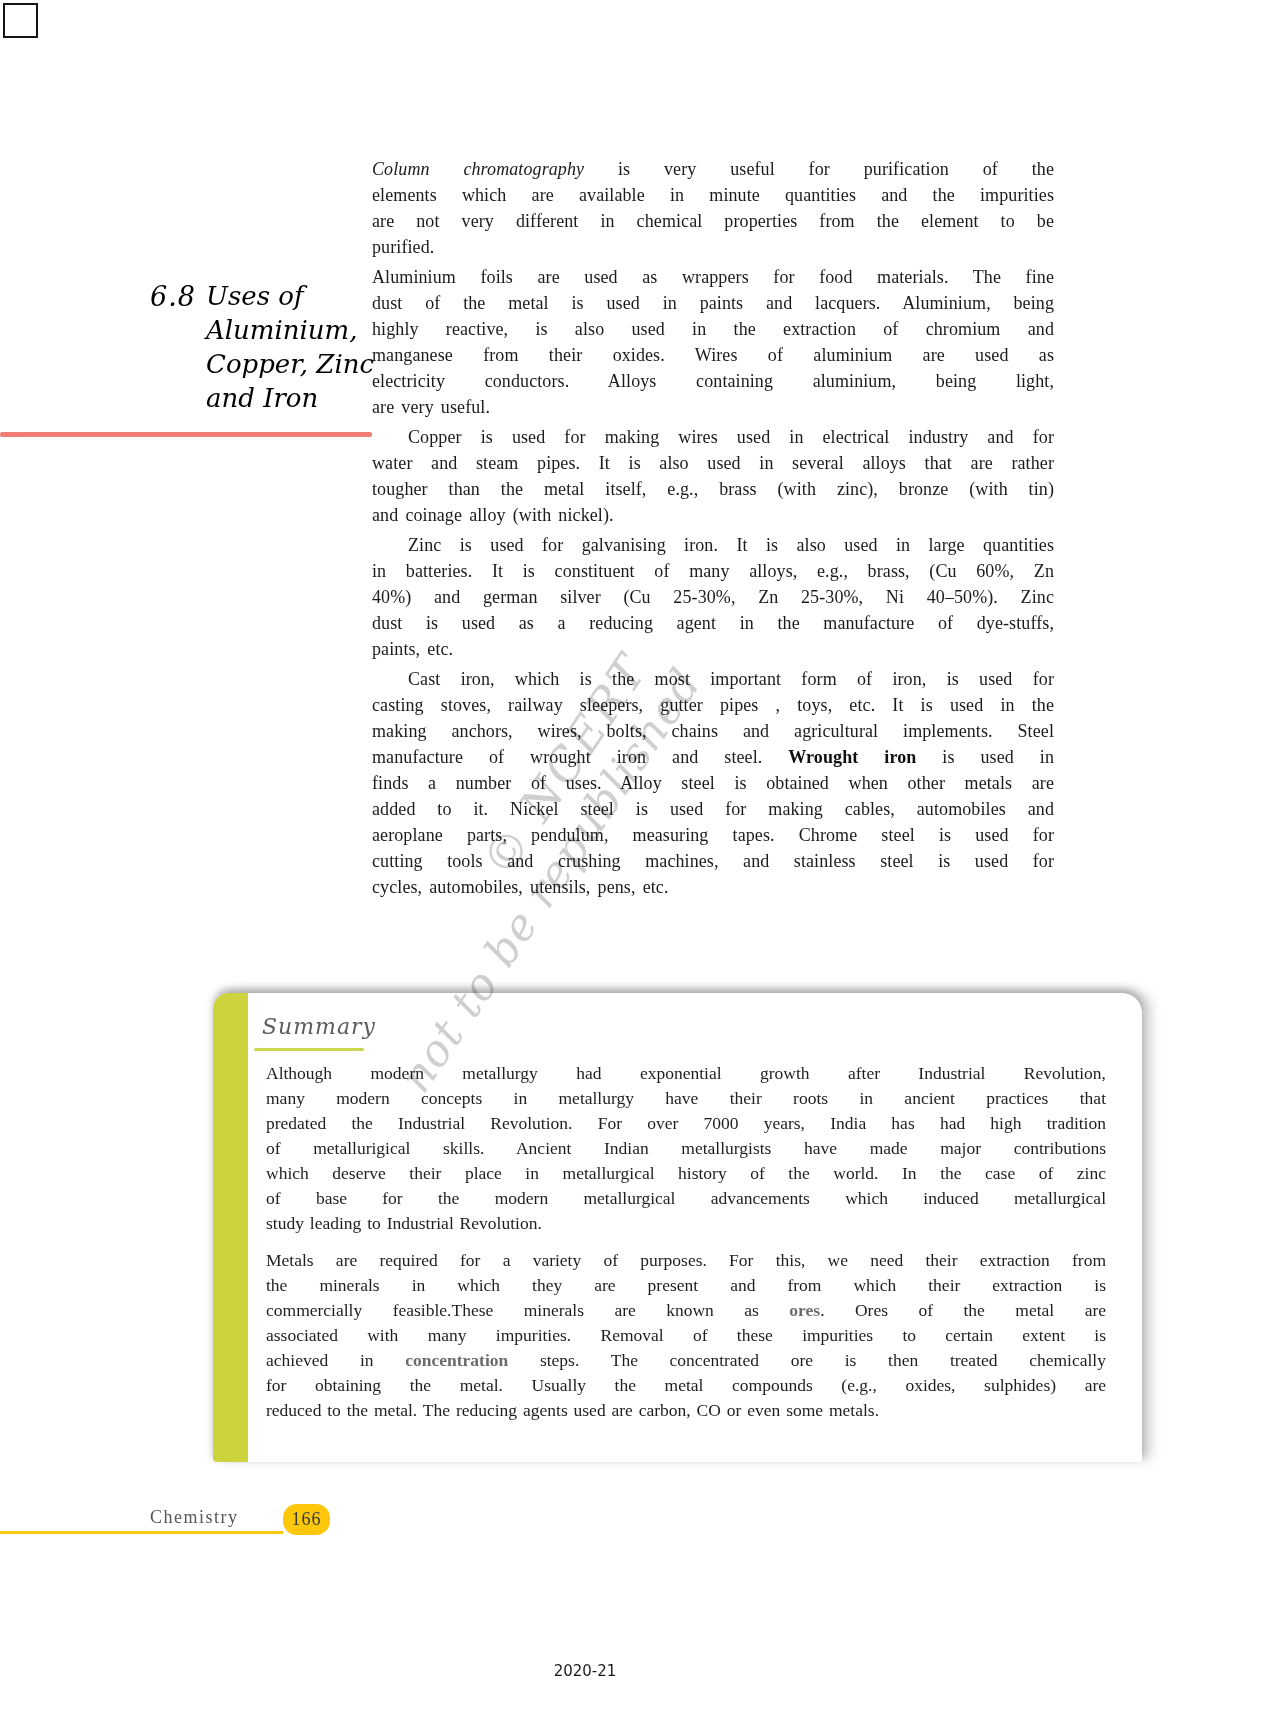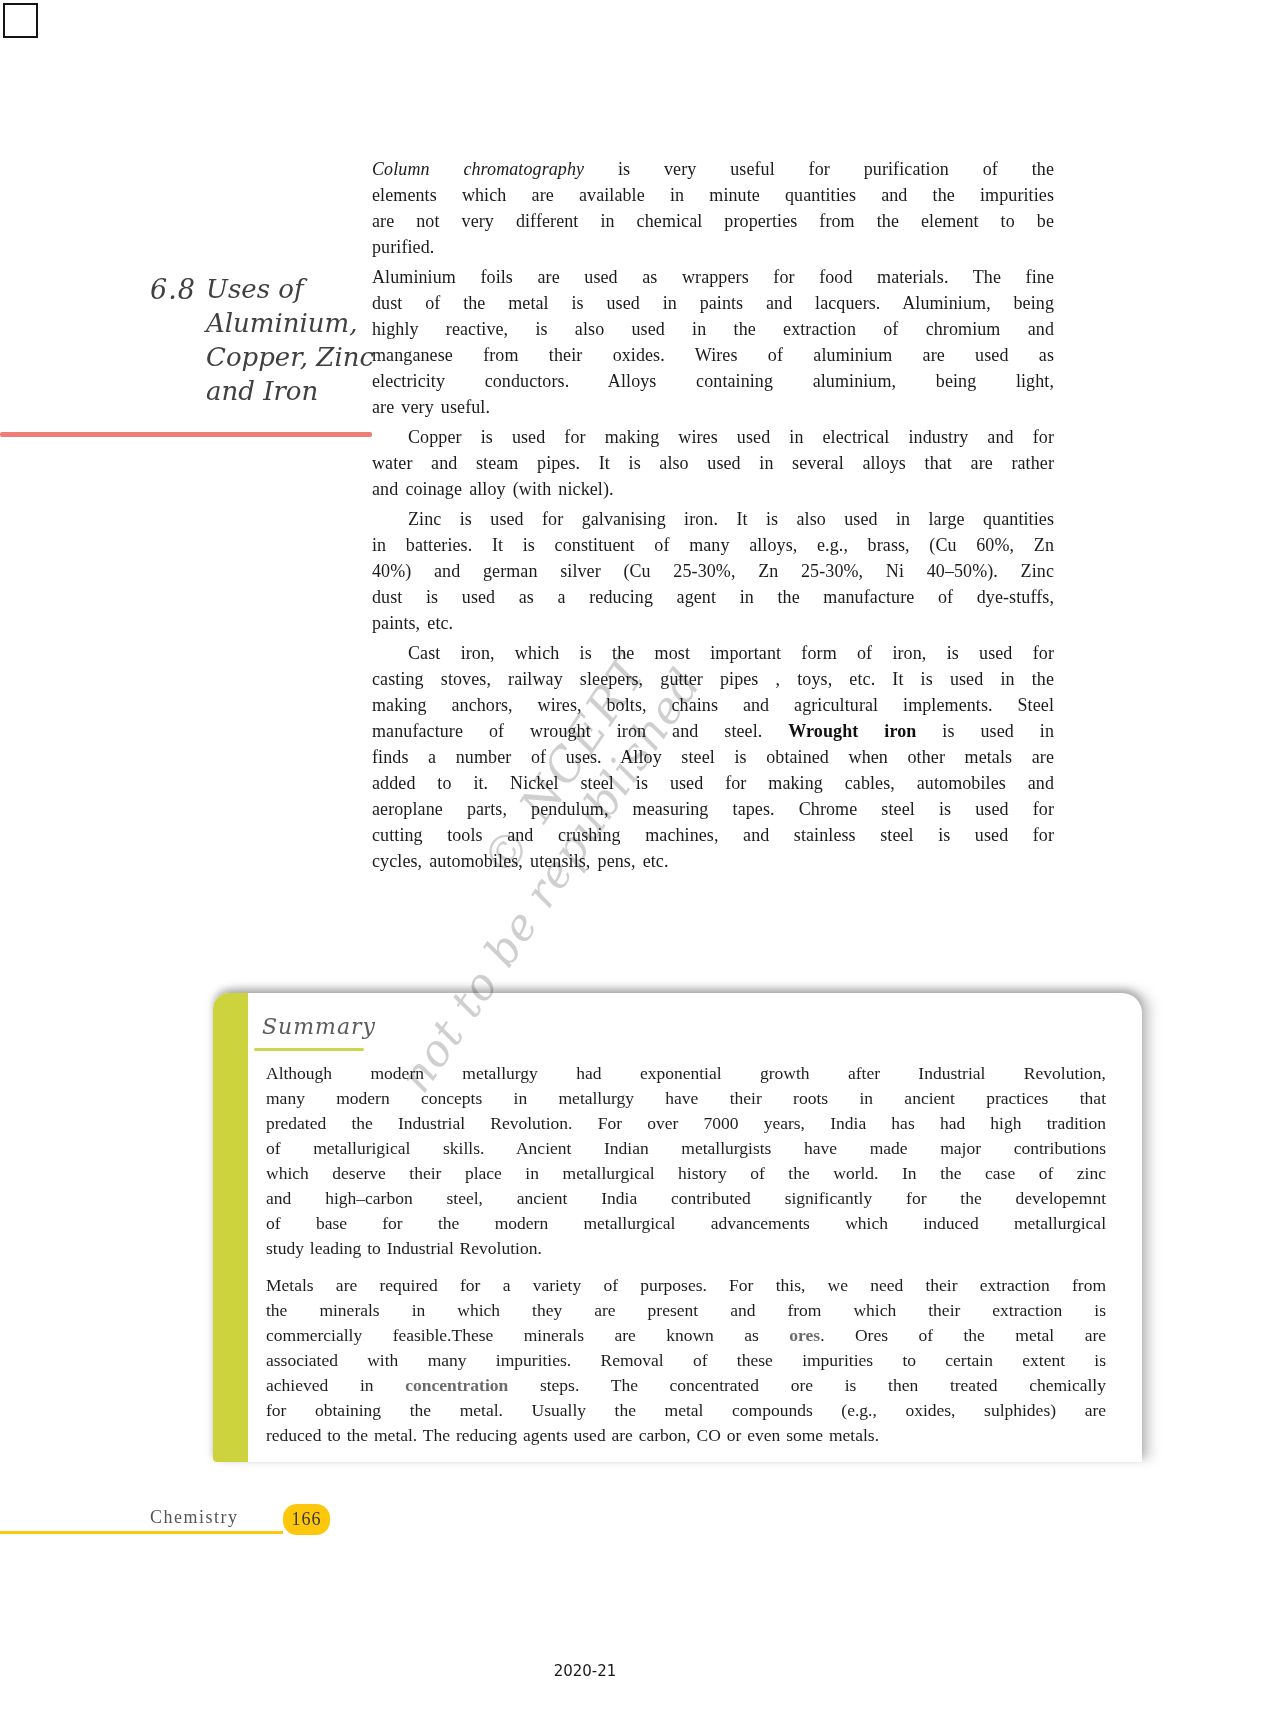--- a/index.html
+++ b/index.html
@@ -6,23 +6,23 @@
   .page{
     position:relative;width:1275px;height:1709px;background:#ffffff;overflow:hidden;
     font-family:"Liberation Serif",serif;color:#1b1b1b;
   }
   .corner-square{
     position:absolute;left:3px;top:3px;width:31px;height:31px;
     border:2px solid #141414;background:#fff;
   }
   
   .section-heading{
-    position:absolute;left:150px;top:272px;width:230px;
+    position:absolute;left:150px;top:279px;width:230px;
     font-family:"DejaVu Serif",serif;font-style:italic;
-    color:#404040;font-size:26px;line-height:34px;
+    color:#000000;font-size:26px;line-height:34px;
   }
   .section-number{position:absolute;left:0;top:1px;font-size:27px;letter-spacing:1px;}
   .section-lines{margin-left:56px;}
   .red-rule{
     position:absolute;left:0;top:432px;width:372px;height:5px;
     background:#ee7d75;border-radius:2px;
   }
   
   .body-col{
     position:absolute;left:368px;top:152px;width:690px;z-index:2;
@@ -111,20 +111,21 @@
         <div class="line">Aluminium foils are used as wrappers for food materials. The fine</div>
         <div class="line">dust of the metal is used in paints and lacquers. Aluminium, being</div>
         <div class="line">highly reactive, is also used in the extraction of chromium and</div>
         <div class="line">manganese from their oxides. Wires of aluminium are used as</div>
         <div class="line">electricity conductors. Alloys containing aluminium, being light,</div>
         <div class="line last">are very useful.</div>
       </div>
       <div class="para indent">
         <div class="line">Copper is used for making wires used in electrical industry and for</div>
         <div class="line">water and steam pipes. It is also used in several alloys that are rather</div>
+        <div class="line">tougher than the metal itself, e.g., brass (with zinc), bronze (with tin)</div>
         <div class="line last">and coinage alloy (with nickel).</div>
       </div>
       <div class="para indent">
         <div class="line">Zinc is used for galvanising iron. It is also used in large quantities</div>
         <div class="line">in batteries. It is constituent of many alloys, e.g., brass, (Cu 60%, Zn</div>
         <div class="line">40%) and german silver (Cu 25-30%, Zn 25-30%, Ni 40–50%). Zinc</div>
         <div class="line">dust is used as a reducing agent in the manufacture of dye-stuffs,</div>
         <div class="line last">paints, etc.</div>
       </div>
       <div class="para indent">
@@ -145,21 +146,20 @@
     <div class="summary-content">
       <div class="summary-heading">Summary</div>
       <div class="summary-underline"></div>
       <div class="summary-text">
           <div class="para">
             <div class="line">Although modern metallurgy had exponential growth after Industrial Revolution,</div>
             <div class="line">many modern concepts in metallurgy have their roots in ancient practices that</div>
             <div class="line">predated the Industrial Revolution. For over 7000 years, India has had high tradition</div>
             <div class="line">of metallurigical skills. Ancient Indian metallurgists have made major contributions</div>
             <div class="line">which deserve their place in metallurgical history of the world. In the case of zinc</div>
-            <div class="line">and high–carbon steel, ancient India contributed significantly for the developemnt</div>
             <div class="line">of base for the modern metallurgical advancements which induced metallurgical</div>
             <div class="line last">study leading to Industrial Revolution.</div>
           </div>
           <div class="para">
             <div class="line">Metals are required for a variety of purposes. For this, we need their extraction from</div>
             <div class="line">the minerals in which they are present and from which their extraction is</div>
             <div class="line">commercially feasible.These minerals are known as <b>ores</b>. Ores of the metal are</div>
             <div class="line">associated with many impurities. Removal of these impurities to certain extent is</div>
             <div class="line">achieved in <b>concentration</b> steps. The concentrated ore is then treated chemically</div>
             <div class="line">for obtaining the metal. Usually the metal compounds (e.g., oxides, sulphides) are</div>

